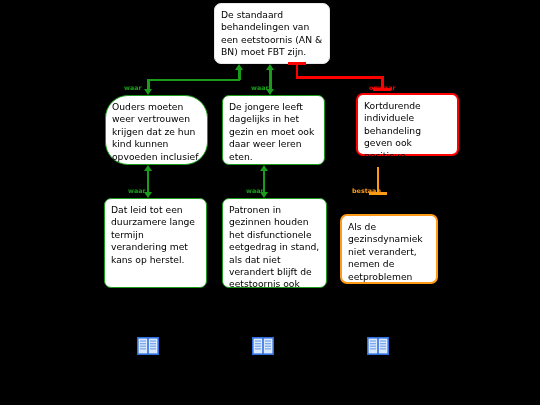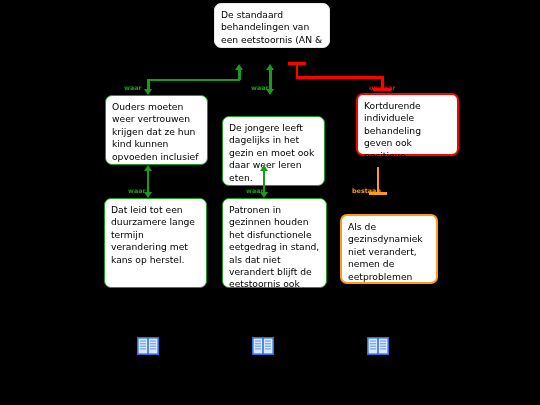--- a/index.html
+++ b/index.html
@@ -36,21 +36,21 @@
   .elabel.r{color:#ff0000;}
   .elabel.o{color:#ff9a16;}
 
   .book{position:absolute;width:22px;height:18px;}
 </style>
 </head>
 <body>
 
 <div id="canvas">
 
-  <div class="node root" style="left:214px;top:3px;width:116px;height:45px;">
+  <div class="node root" style="left:214px;top:3px;width:116px;height:61px;">
     <span>De standaard behandelingen van een eetstoornis (AN &amp; BN) moet FBT zijn.</span>
   </div>
 
   <div class="arrow-up-green" style="left:235px;top:64px;"></div>
   <div class="edge v-green" style="left:238.2px;top:69px;height:11px;"></div>
   <div class="edge h-green" style="left:147px;top:78.5px;width:93px;"></div>
   <div class="edge v-green" style="left:147px;top:78.5px;height:13px;"></div>
   <div class="arrow-dn-green" style="left:143.5px;top:89px;"></div>
   <div class="elabel g" style="left:124px;top:84px;">waar</div>
 
@@ -59,25 +59,25 @@
   <div class="arrow-dn-green" style="left:266px;top:89px;"></div>
   <div class="elabel g" style="left:251px;top:84px;">waar</div>
 
   <div class="bar-red" style="left:288px;top:62px;"></div>
   <div class="edge v-red" style="left:295.5px;top:62px;height:16px;"></div>
   <div class="edge h-red" style="left:295.5px;top:76px;width:88px;"></div>
   <div class="edge v-red" style="left:381px;top:76px;height:14px;"></div>
   <div class="bar-red" style="left:373px;top:88px;"></div>
   <div class="elabel r" style="left:369px;top:84px;">onwaar</div>
 
-  <div class="node green" style="left:105px;top:95px;width:103px;height:70px;">
+  <div class="node green" style="left:105px;top:95px;width:103px;height:70px;border-radius:23px;">
     <span>Ouders moeten weer vertrouwen krijgen dat ze hun kind kunnen opvoeden inclusief gezond eten.</span>
   </div>
 
-  <div class="node green" style="left:222px;top:95px;width:103px;height:70px;margin-top:21px;">
+  <div class="node green" style="left:222px;top:95px;width:103px;height:70px;">
     <span>De jongere leeft dagelijks in het gezin en moet ook daar weer leren eten.</span>
   </div>
 
   <div class="node red" style="left:356px;top:93px;width:103px;height:63px;">
     <span>Kortdurende individuele behandeling geven ook positieve resultaten.</span>
   </div>
 
   <div class="arrow-up-green" style="left:143.5px;top:165px;"></div>
   <div class="edge v-green" style="left:146.8px;top:170px;height:24px;"></div>
   <div class="arrow-dn-green" style="left:143.5px;top:192px;"></div>

